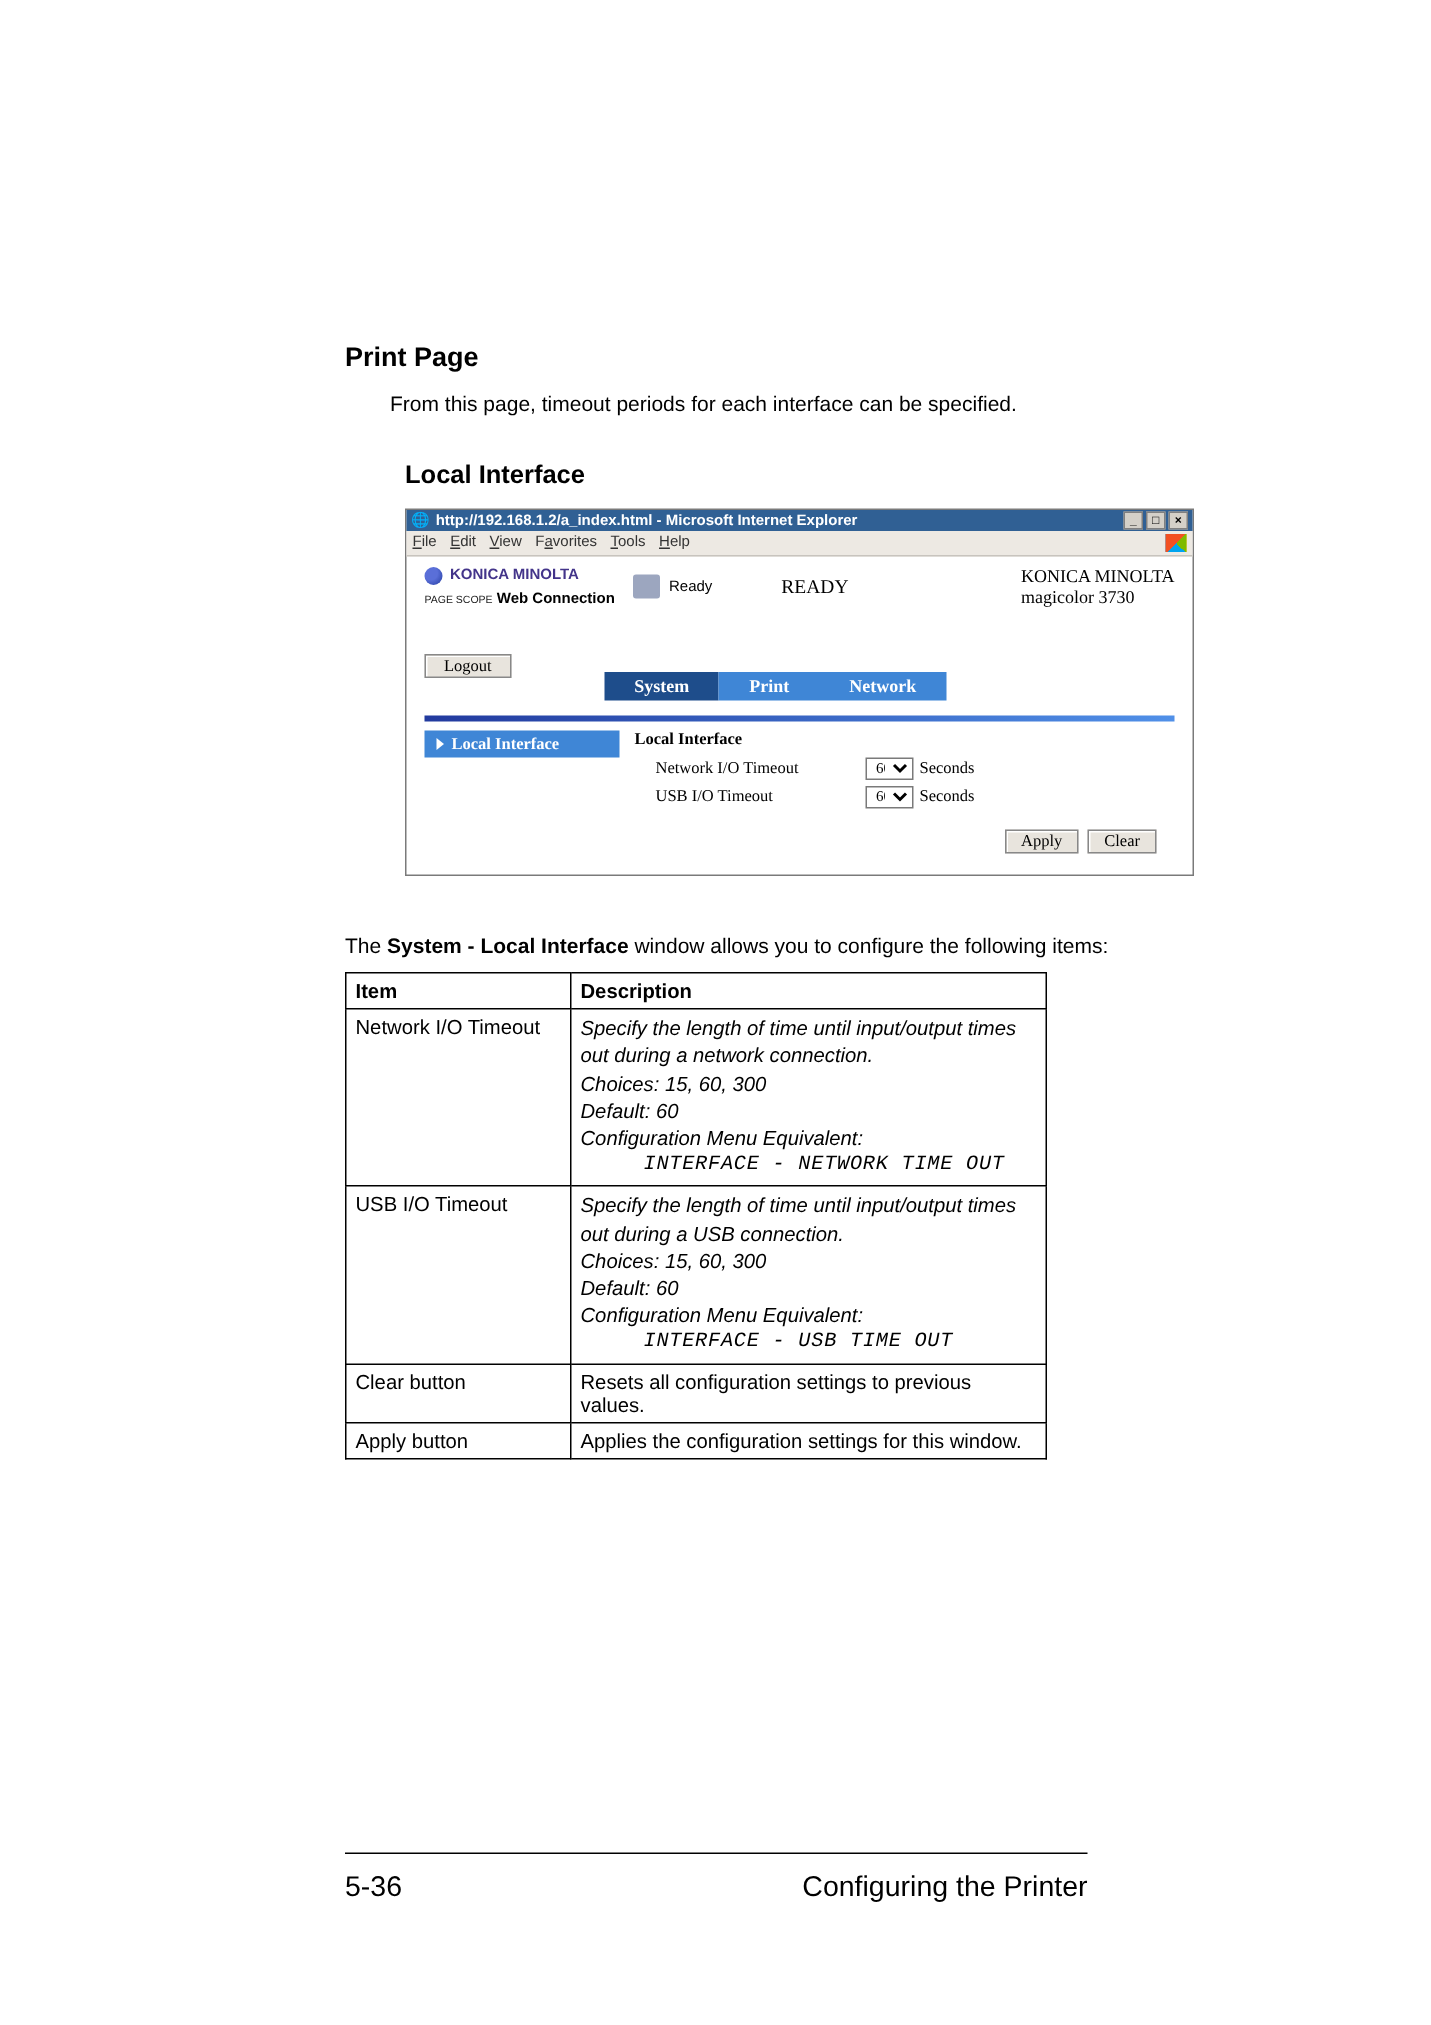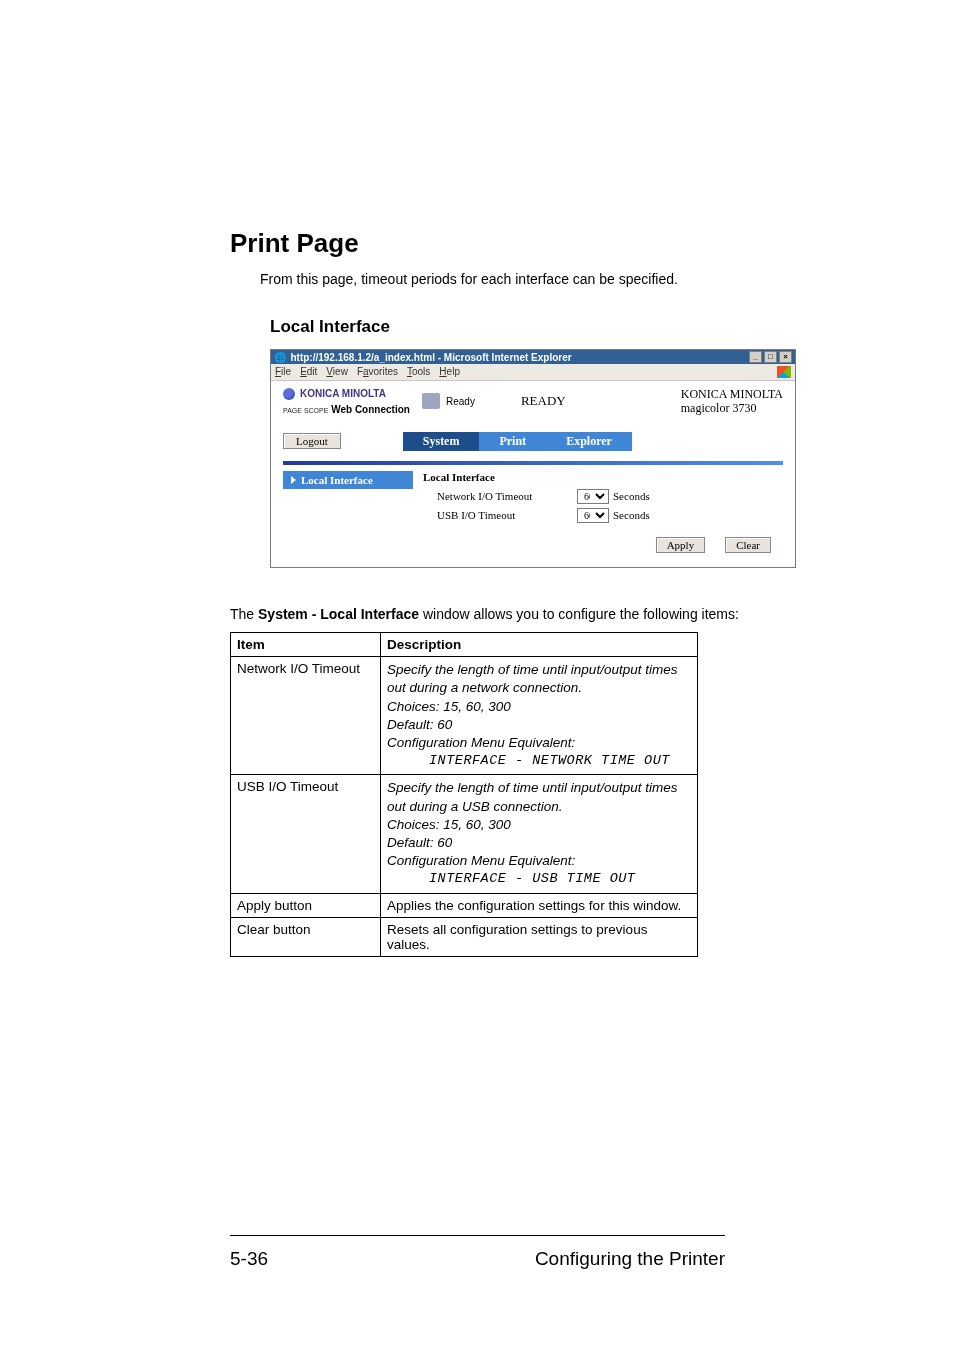--- a/index.html
+++ b/index.html
@@ -12,21 +12,21 @@
     display: flex;
     justify-content: center;
   }
   .page {
     width: 954px;
     height: 1350px;
     position: relative;
     padding: 228px 155px 0 230px;
   }
   h1.print-page {
-    font-size: 26px;
+    font-size: 18px;
     font-weight: bold;
     margin: 0 0 12px 0;
   }
   .intro-line {
     margin: 0 0 30px 30px;
     font-size: 14px;
   }
   h2.local-interface {
     font-size: 17px;
     font-weight: bold;
@@ -107,21 +107,21 @@
   .model-block { margin-left:auto; font-family:"Times New Roman",serif; font-size:12px; line-height:1.2;}
   .tabs-row { display:flex; align-items:center; padding: 0 12px 10px 12px;}
   .logout-btn {
     font-family:"Times New Roman",serif;
     font-size:11px;
     background:#e8e4dd;
     border:1px solid #888;
     padding:1px 12px;
     box-shadow: inset 1px 1px 0 #fff;
   }
-  .tabs { display:flex; margin-left:62px;}
+  .tabs { display:flex; margin-left:62px;margin-top:26px;}
   .tab {
     font-family:"Times New Roman",serif;
     font-size:12px;
     font-weight:bold;
     padding: 2px 20px;
     color:#fff;
   }
   .tab.system { background:#1e4d8b;}
   .tab.print { background:#3f86d6;text-align:right;}
   .tab.network { background:#3f86d6;}
@@ -159,21 +159,21 @@
   .select {
     font-family:inherit;
     font-size:10px;
     border:1px solid #7a7a7a;
     background:#fff;
     padding:0 2px;
     height:15px;
     width:32px;
   }
   .w-btn-row { display:flex; justify-content:flex-end; gap:6px; padding:6px 24px 14px 0;}
-  .w-btn { font-family:"Times New Roman",serif; font-size:11px; background:#e8e4dd; border:1px solid #888; padding:1px 10px; box-shadow: inset 1px 1px 0 #fff; margin-left: 14px;}
+  .w-btn { font-family:"Times New Roman",serif; font-size:11px; background:#e8e4dd; border:1px solid #888; padding:1px 10px; box-shadow: inset 1px 1px 0 #fff;}
 
   .intro2 { margin: 36px 0 8px 0; font-size:14px; line-height:1.45;}
   table.spec {
     border-collapse: collapse;
     width: 468px;
     margin-left:0;
     font-size:13.5px;
   }
   table.spec th, table.spec td {
     border: 1px solid #000;
@@ -256,21 +256,21 @@
         <div class="model-block">
           <div>KONICA MINOLTA</div>
           <div>magicolor 3730</div>
         </div>
       </div>
       <div class="tabs-row">
         <button class="logout-btn">Logout</button>
         <div class="tabs">
           <div class="tab system">System</div>
           <div class="tab print">Print</div>
-          <div class="tab network">Explorer</div>
+          <div class="tab network">Network</div>
         </div>
       </div>
       <div class="grad-bar"></div>
       <div class="body-row">
         <div class="side-tab">
           <span>Local Interface</span>
         </div>
         <div class="form-block">
           <div class="form-title">Local Interface</div>
           <div class="form-line">
@@ -320,26 +320,26 @@
       <td>USB I/O Timeout</td>
       <td class="desc-block">
         <div>Specify the length of time until input/output times out during a USB connection.</div>
         <div>Choices: 15, 60, 300</div>
         <div>Default: 60</div>
         <div>Configuration Menu Equivalent:</div>
         <div class="mono mono-line">INTERFACE - USB TIME OUT</div>
       </td>
     </tr>
     <tr>
+      <td>Clear button</td>
+      <td>Resets all configuration settings to previous values.</td>
+    </tr>
+    <tr>
       <td>Apply button</td>
       <td>Applies the configuration settings for this window.</td>
-    </tr>
-    <tr>
-      <td>Clear button</td>
-      <td>Resets all configuration settings to previous values.</td>
     </tr>
   </tbody>
     </table>
 
   <hr class="footer-hr">
   <div class="footer">
     <span>5-36</span>
     <span>Configuring the Printer</span>
   </div>
 </div>

